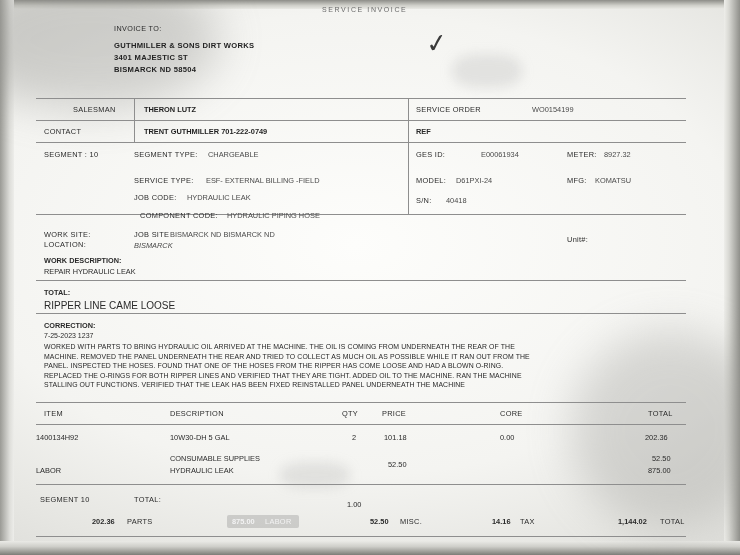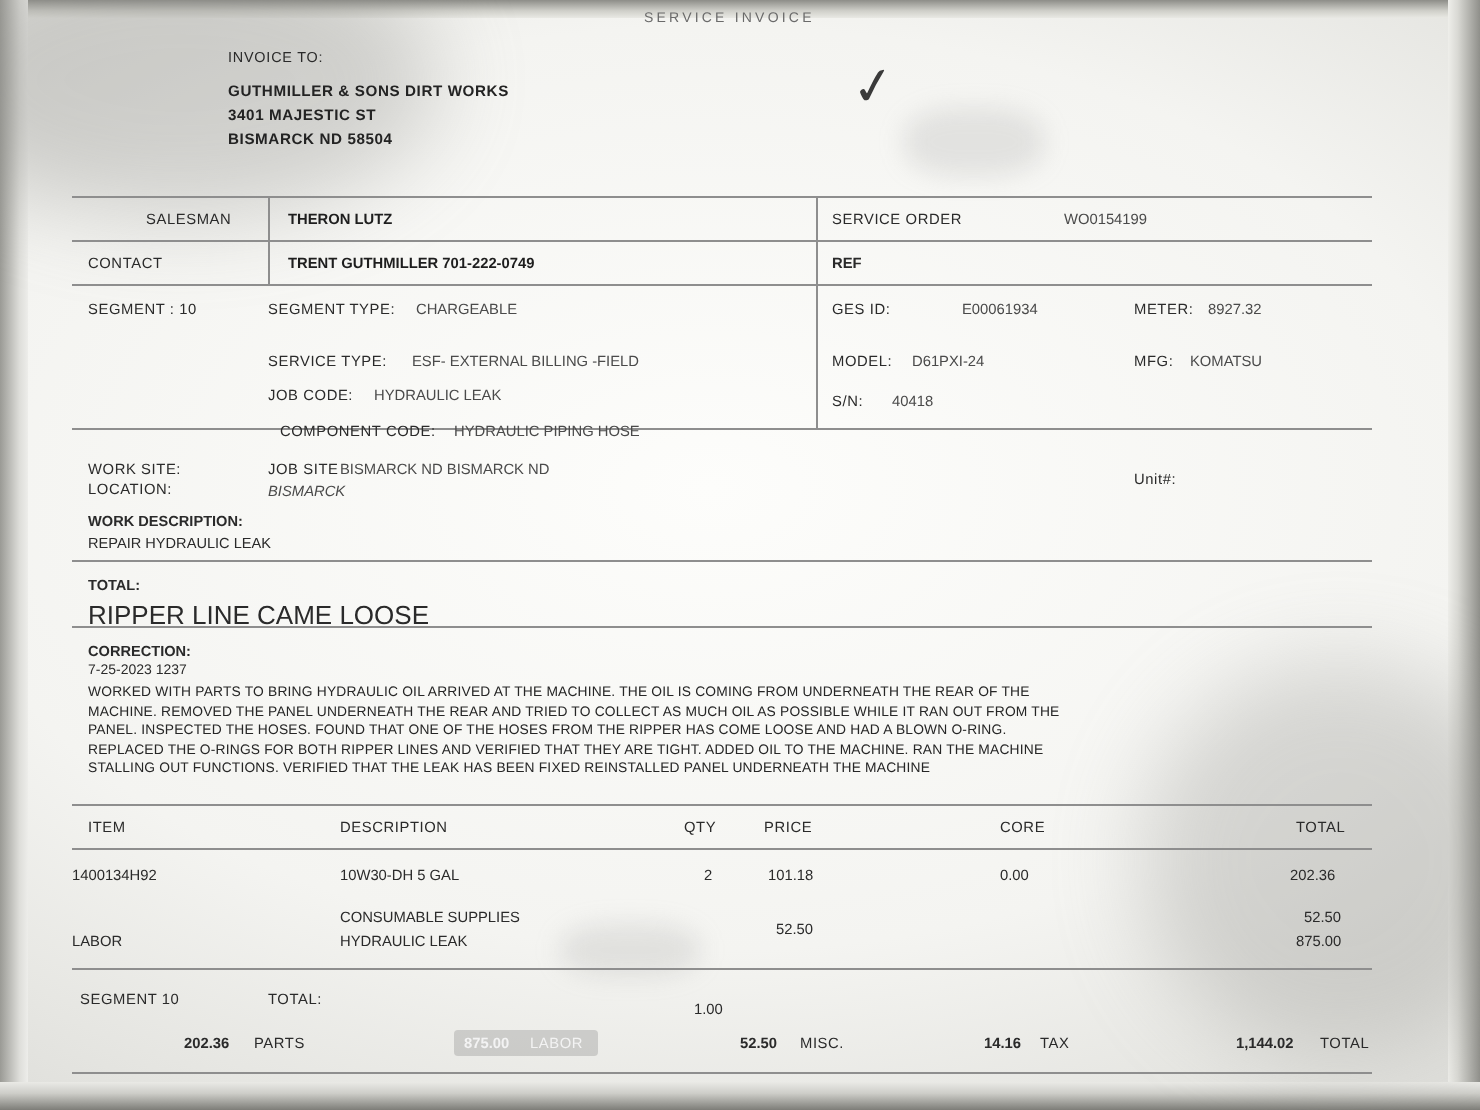--- a/index.html
+++ b/index.html
@@ -127,21 +127,21 @@
     <div class="cell lbl" style="left:394px;top:190px;text-align:center;">S/N:</div>
     <div class="cell t-val" style="left:424px;top:190px;">40418</div>
     <div class="cell lbl" style="left:545px;top:190px;margin-top:39px;">Unit#:</div>
     <div class="cell t-val" style="left:580px;top:190px;"></div>
 
     <div class="cell bold" style="left:22px;top:250px;font-size:7.3px;">WORK DESCRIPTION:</div>
     <div class="cell" style="left:22px;top:261px;font-size:7.3px;">REPAIR HYDRAULIC LEAK</div>
     <div class="hline" style="left:14px;top:274px;width:650px;"></div>
 
     <div class="cell bold" style="left:22px;top:282px;font-size:7.3px;">TOTAL:</div>
-    <div class="cell" style="left:22px;top:294px;font-size:13px;">RIPPER LINE CAME LOOSE</div>
+    <div class="cell" style="left:22px;top:294px;font-size:10px;">RIPPER LINE CAME LOOSE</div>
     <div class="hline" style="left:14px;top:307px;width:650px;"></div>
 
     <div class="cell bold" style="left:22px;top:315px;font-size:7.3px;">CORRECTION:</div>
     <div class="cell" style="left:22px;top:326px;font-size:7px;">7-25-2023 1237</div>
 
     <div class="corr-body" style="top:336px;left:22px;">
       <div>WORKED WITH PARTS TO BRING HYDRAULIC OIL  ARRIVED AT THE MACHINE. THE OIL IS COMING FROM UNDERNEATH THE REAR OF THE</div>
       <div>MACHINE. REMOVED THE PANEL UNDERNEATH THE REAR AND TRIED TO COLLECT AS MUCH OIL AS POSSIBLE WHILE IT RAN OUT FROM THE</div>
       <div>PANEL. INSPECTED THE HOSES. FOUND THAT ONE OF THE HOSES FROM THE RIPPER HAS COME LOOSE AND HAD A BLOWN O-RING.</div>
       <div>REPLACED THE O-RINGS FOR BOTH RIPPER LINES AND VERIFIED THAT THEY ARE TIGHT. ADDED OIL TO THE MACHINE. RAN THE MACHINE</div>

